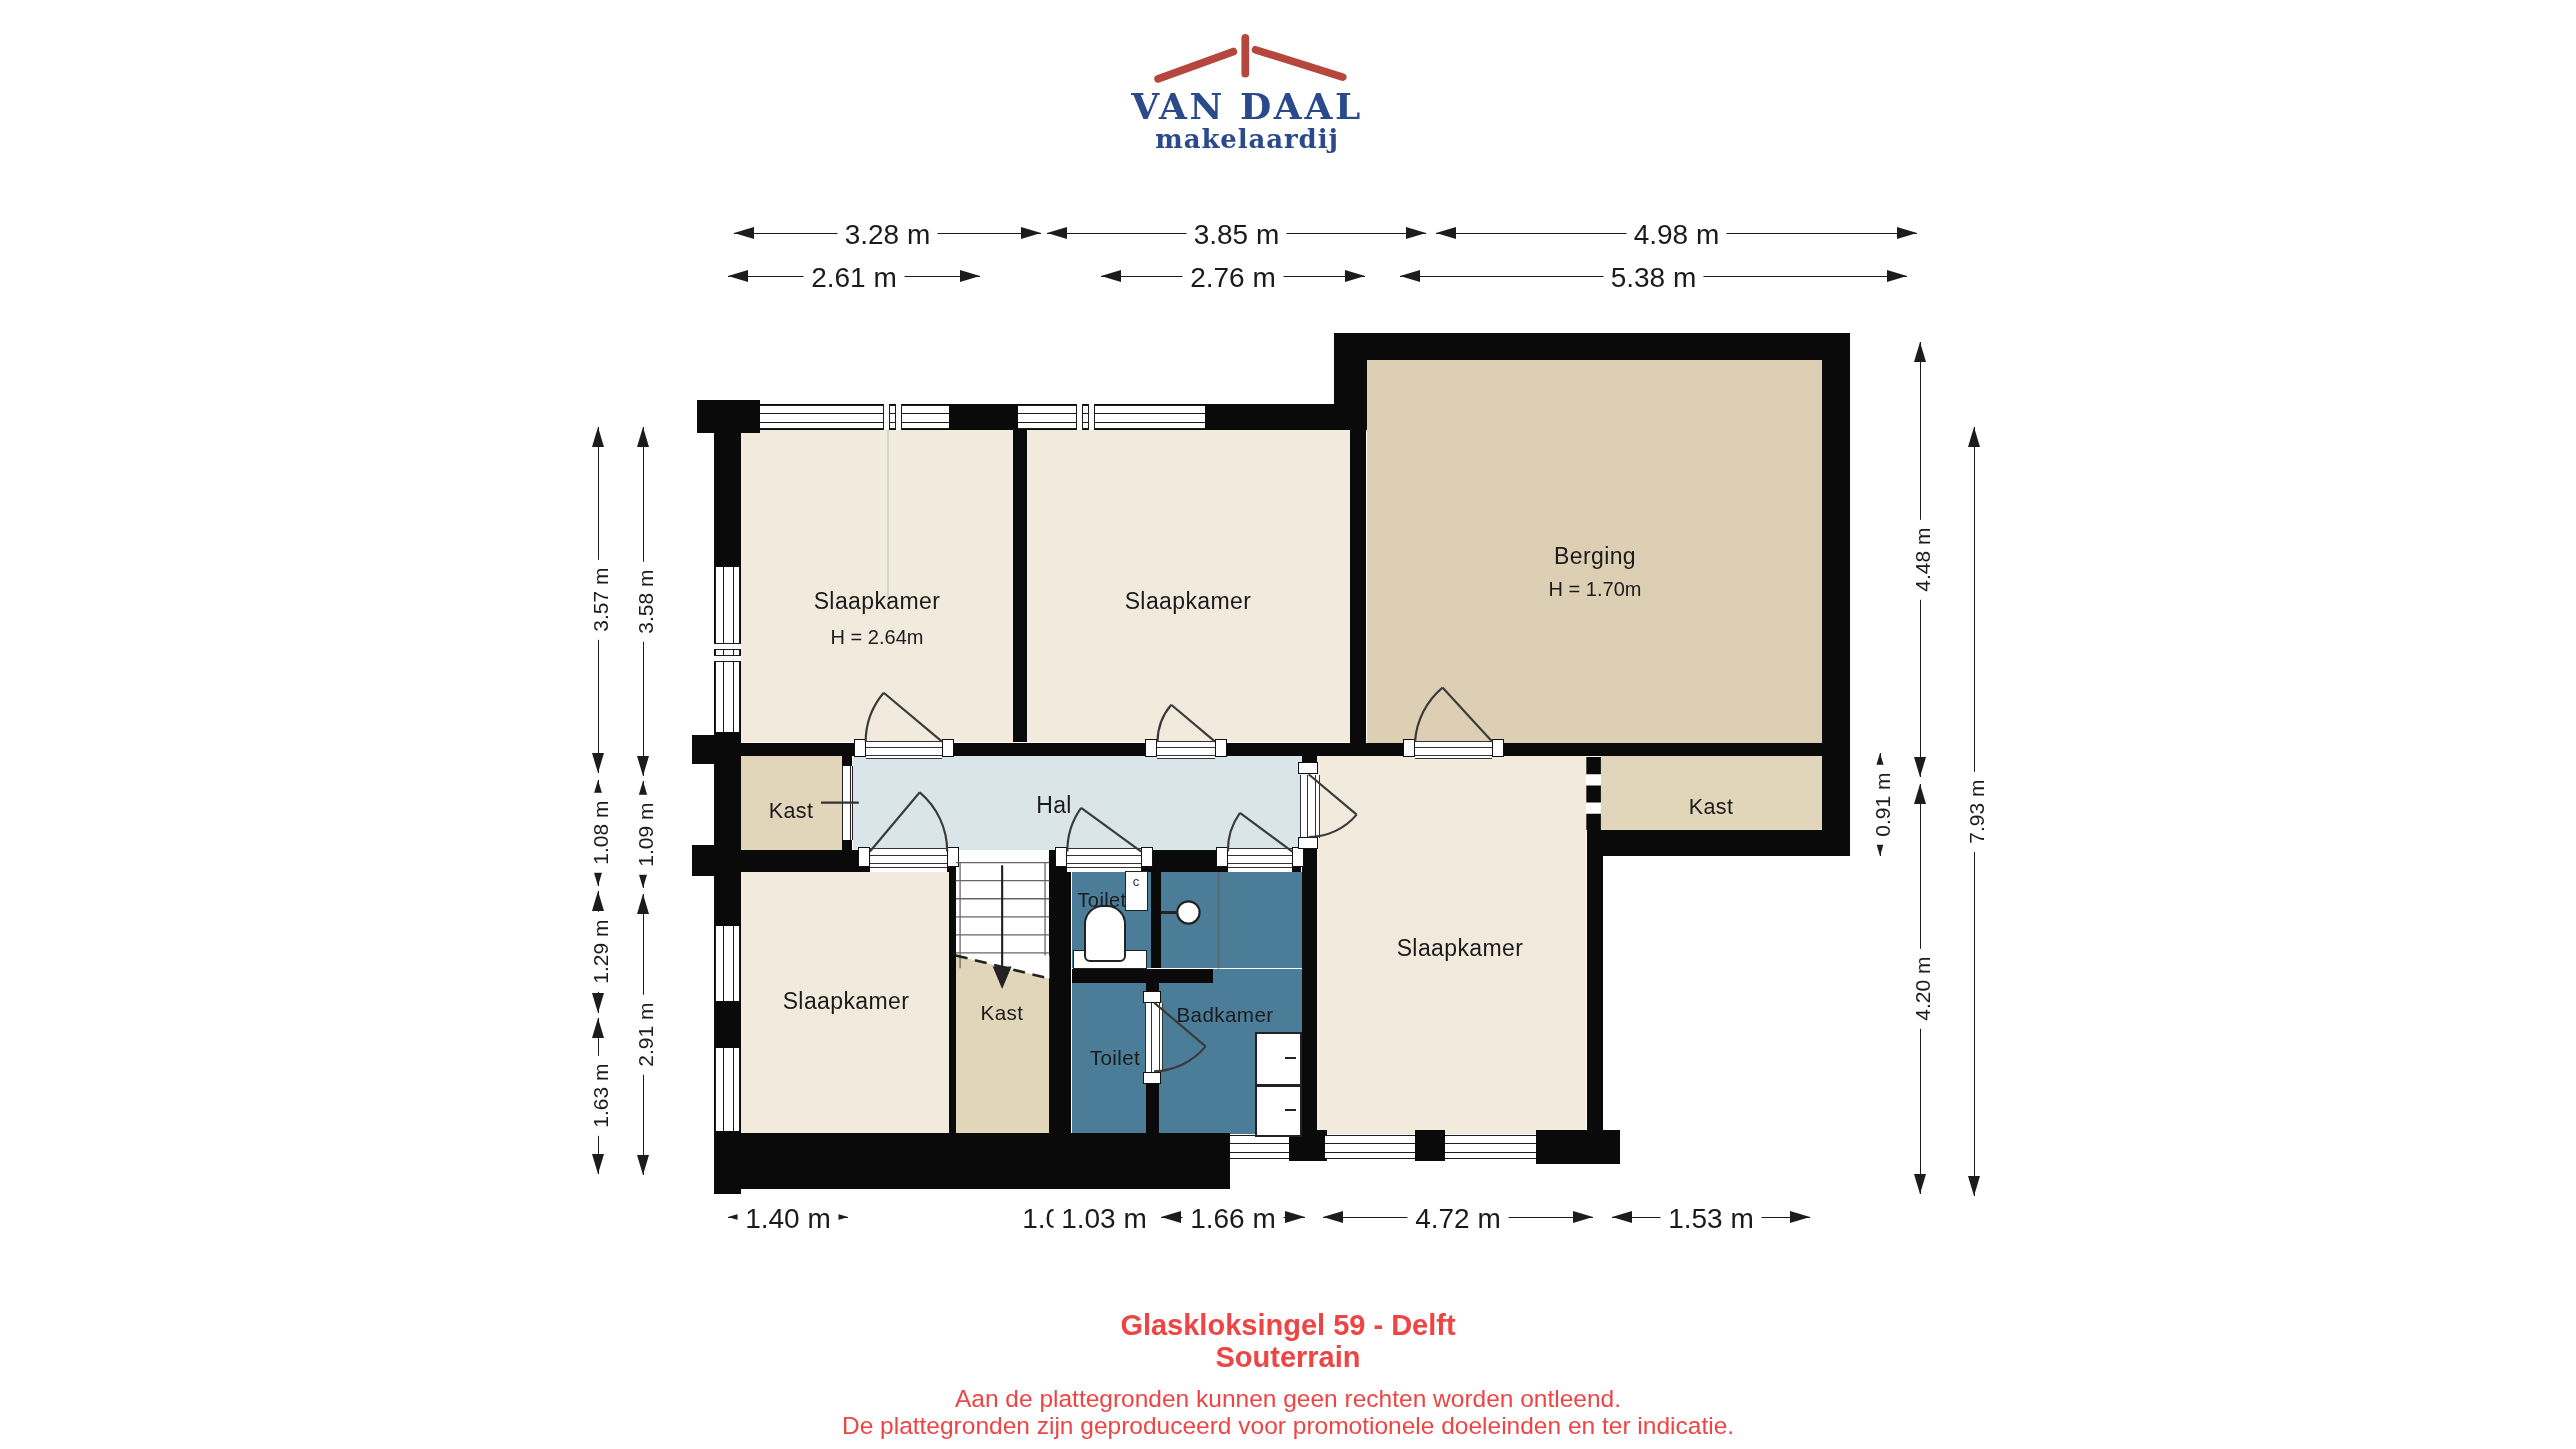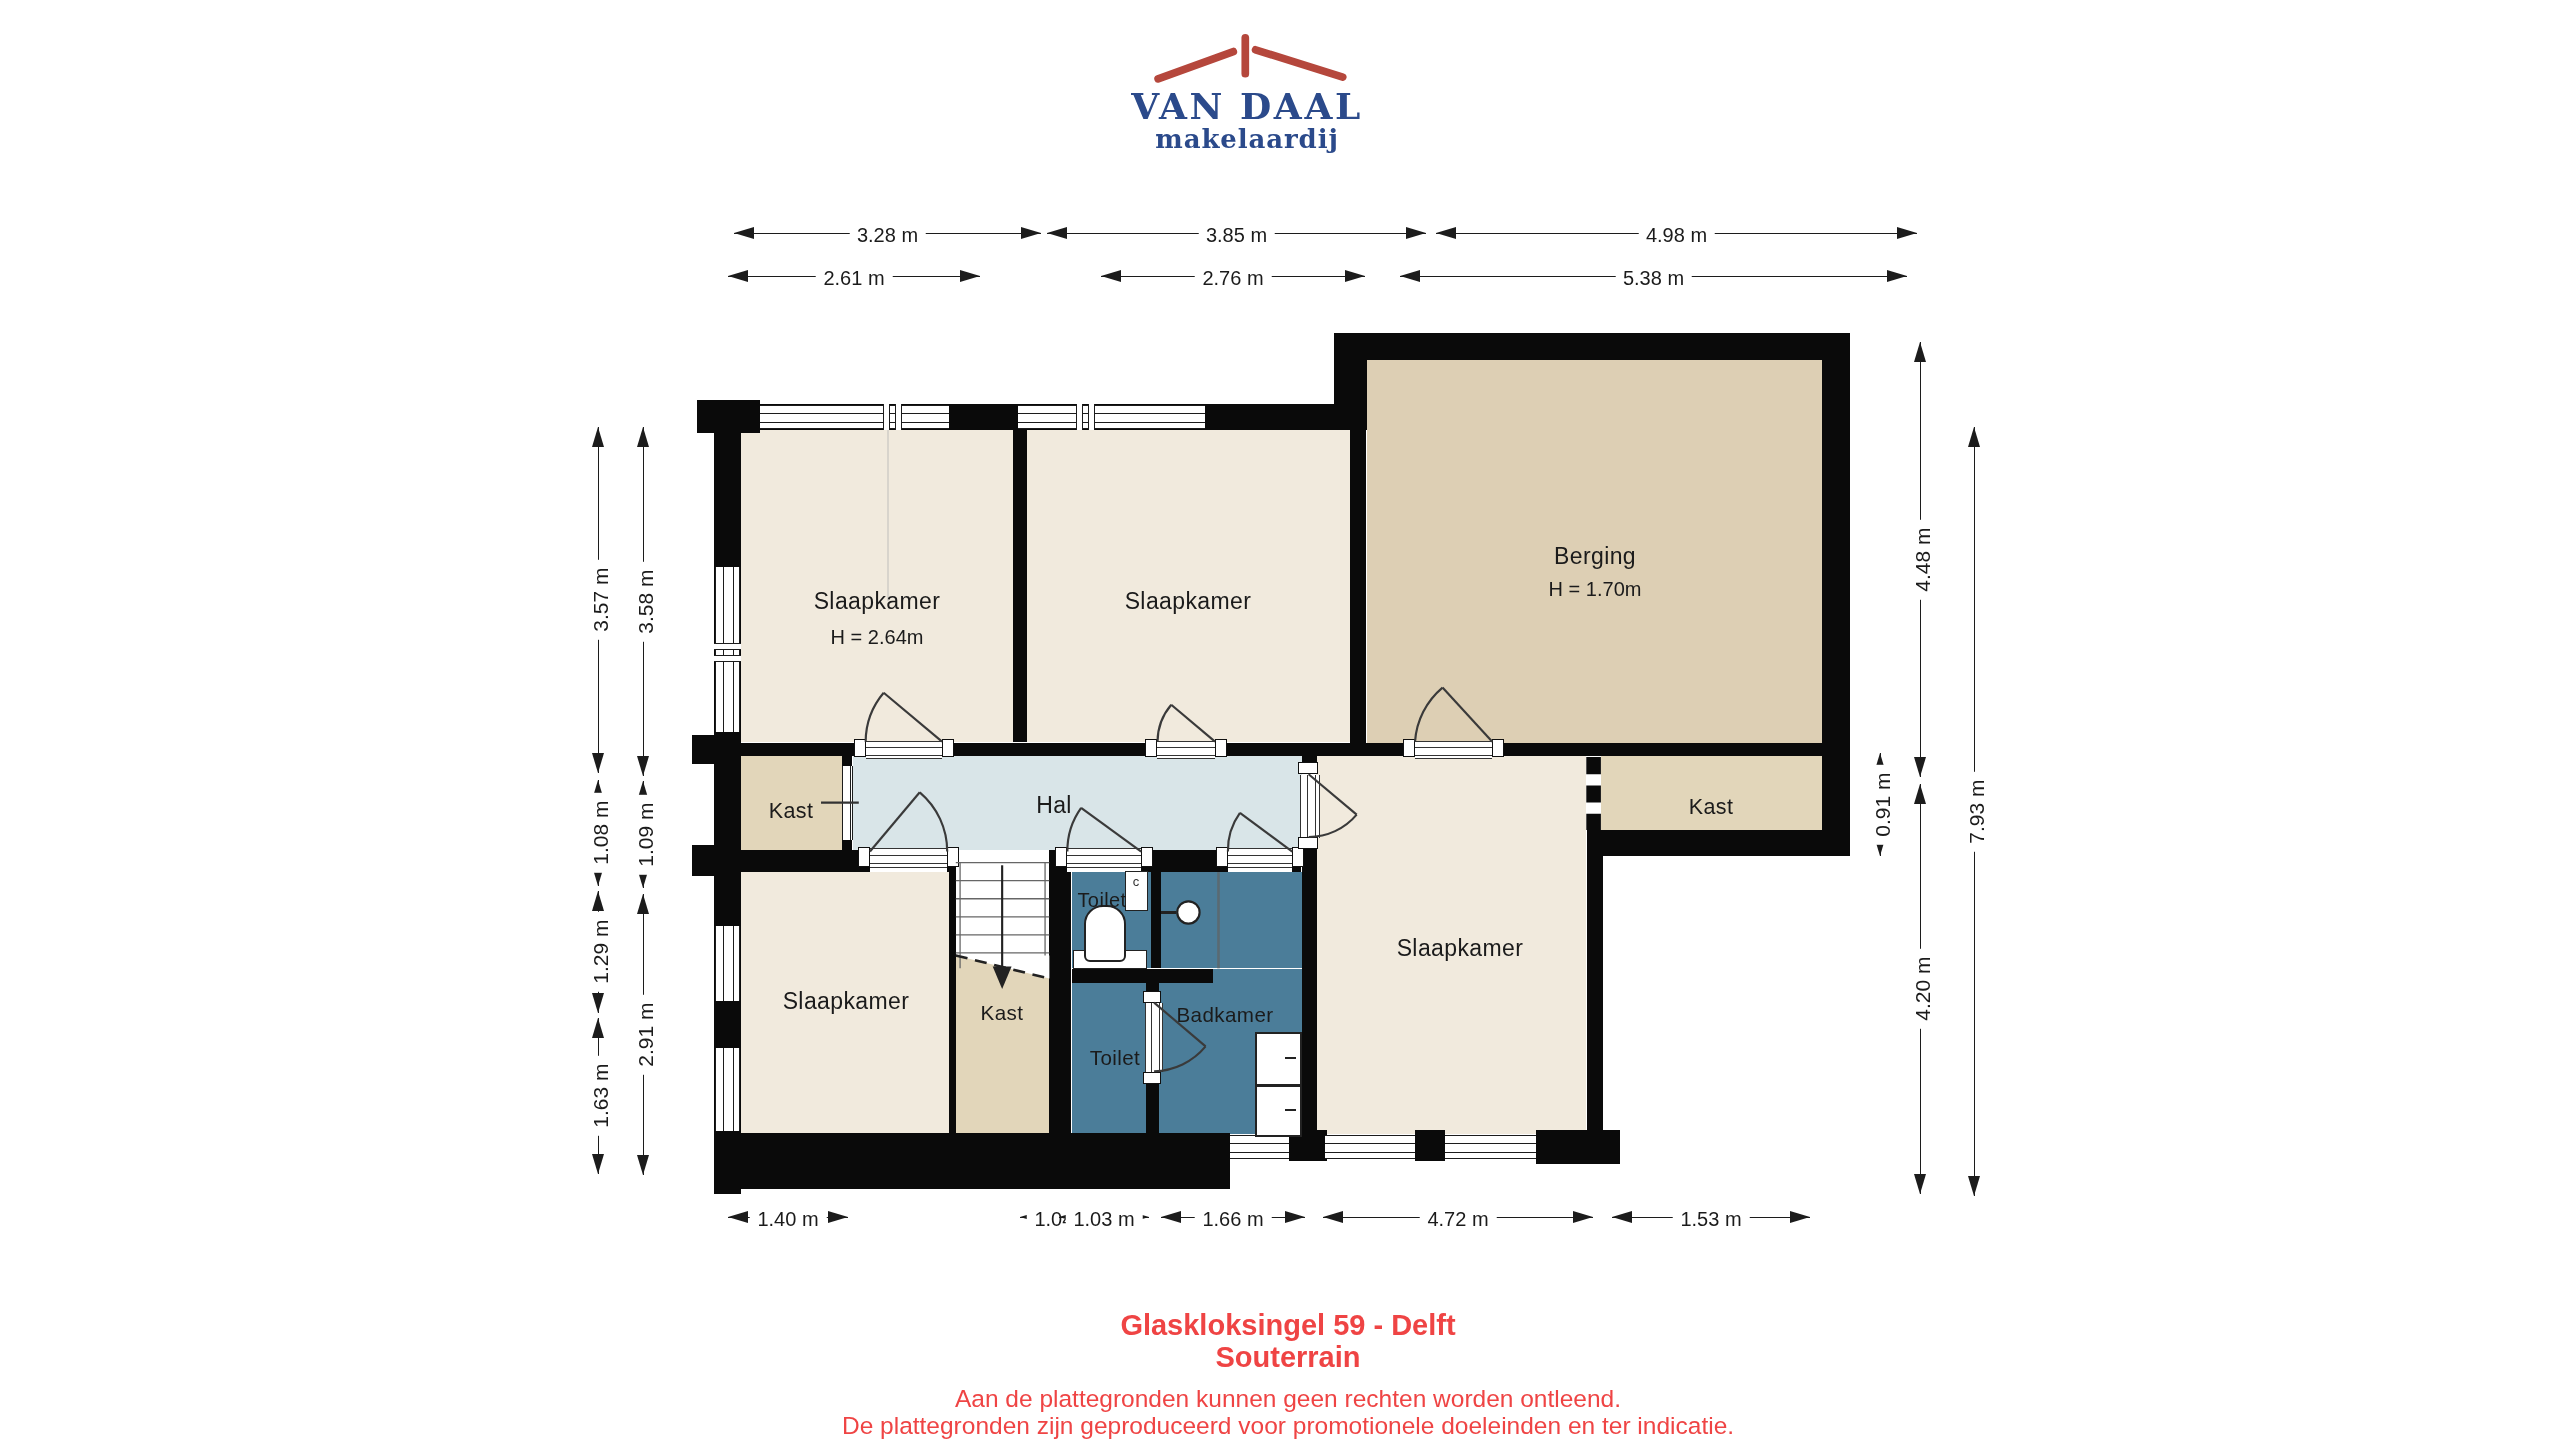--- a/index.html
+++ b/index.html
@@ -21,21 +21,21 @@
   .thr{position:absolute;background:#fff;border-top:1.7px solid #333;border-bottom:1.7px solid #333;}
   .thr .wm{position:absolute;left:0;right:0;top:50%;margin-top:-3.4px;height:6.9px;border-top:1.3px solid #333;border-bottom:1.3px solid #333;}
   .thrv{position:absolute;background:#fff;border-left:1.7px solid #333;border-right:1.7px solid #333;}
   .thrv .wmv{position:absolute;top:0;bottom:0;left:50%;margin-left:-3.4px;width:6.9px;border-left:1.3px solid #333;border-right:1.3px solid #333;}
   .jamb{position:absolute;background:#fff;border:1.7px solid #111;}
   
   .rl{position:absolute;transform:translate(-50%,-50%);font-size:23px;letter-spacing:0.4px;white-space:nowrap;}
   .rn{position:absolute;transform:translate(-50%,-50%);font-size:20px;white-space:nowrap;}
   .rs{position:absolute;transform:translate(-50%,-50%);font-size:20px;white-space:nowrap;}
   
-  .dimh{position:absolute;height:0;border-top:1.7px solid #1c1c1c;font-size:20px;}
+  .dimh{position:absolute;height:0;border-top:1.7px solid #1c1c1c;font-size:28px;}
   .dimh .al{position:absolute;left:0;top:-6.9px;width:0;height:0;border-top:6px solid transparent;border-bottom:6px solid transparent;border-right:20.6px solid #1c1c1c;}
   .dimh .ar{position:absolute;right:0;top:-6.9px;width:0;height:0;border-top:6px solid transparent;border-bottom:6px solid transparent;border-left:20.6px solid #1c1c1c;}
   .dimh .dl{position:absolute;left:50%;top:0.9px;transform:translate(-50%,-50%);background:#fff;padding:0 7.7px;line-height:26px;white-space:nowrap;}
   .dimv{position:absolute;width:0;border-left:1.7px solid #1c1c1c;font-size:21px;}
   .dimv .au{position:absolute;top:0;left:-6.9px;width:0;height:0;border-left:6px solid transparent;border-right:6px solid transparent;border-bottom:20.6px solid #1c1c1c;}
   .dimv .ad{position:absolute;bottom:0;left:-6.9px;width:0;height:0;border-left:6px solid transparent;border-right:6px solid transparent;border-top:20.6px solid #1c1c1c;}
   .dimv .dlv{position:absolute;top:50%;left:0.9px;transform:translate(-50%,-50%) rotate(180deg);writing-mode:vertical-rl;background:#fff;padding:7.7px 0;line-height:23px;white-space:nowrap;}
   
   #logo{position:absolute;left:1127px;top:31px;width:240px;text-align:center;}
   #logo .l1{font-family:"DejaVu Serif",serif;font-weight:bold;font-size:36px;letter-spacing:2.6px;color:#2b4a8b;line-height:38px;}

